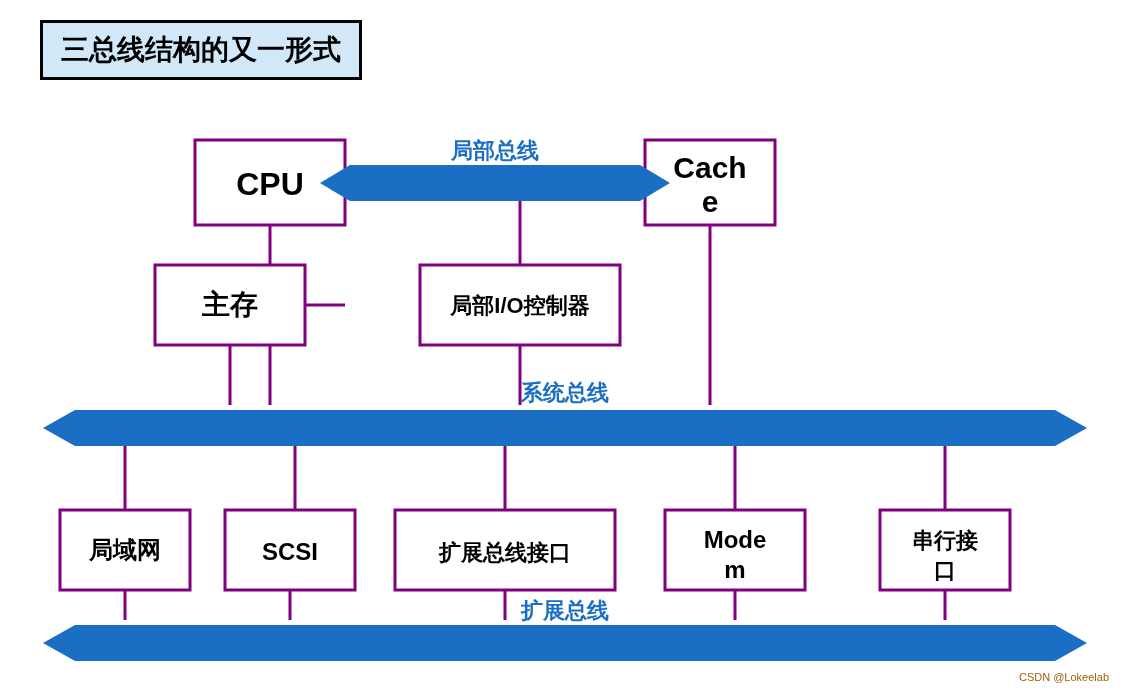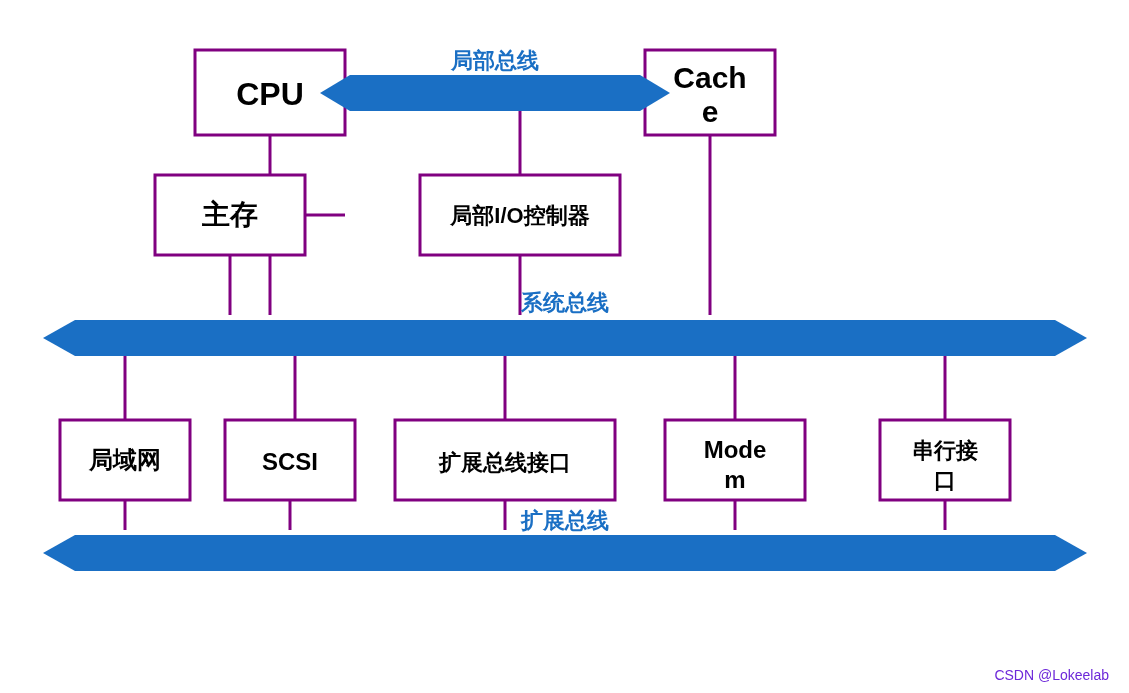--- a/index.html
+++ b/index.html
@@ -29,30 +29,33 @@
       font-weight: bold;
       color: #000;
       margin-bottom: 30px;
       margin-left: 20px;
     }
 
     .watermark {
       position: absolute;
       bottom: 10px;
       right: 20px;
-      font-size: 14px;
-      color: #6d28d9;
+      font-size: 11px;
+      color: #a16207;
     }
   </style>
 </head>
 <body>
 
 <div class="main-container">
 
   
+  <div class="title-box">
+    <span>三总线结构的又一形式</span>
+  </div>
 
   
   <svg width="1080" height="560" viewBox="0 0 1080 560" style="display:block; margin: 0 auto; overflow: visible;">
 
     <rect x="170" y="30" width="150" height="85" fill="white" stroke="#800080" stroke-width="3"></rect>
     <text x="245" y="85" text-anchor="middle" font-size="32" font-weight="bold" font-family="SimHei,Microsoft YaHei,sans-serif">CPU</text>
 
     <rect x="620" y="30" width="130" height="85" fill="white" stroke="#800080" stroke-width="3"></rect>
     <text x="685" y="68" text-anchor="middle" font-size="30" font-weight="bold" font-family="SimHei,Microsoft YaHei,sans-serif">Cach</text>
     <text x="685" y="102" text-anchor="middle" font-size="30" font-weight="bold" font-family="SimHei,Microsoft YaHei,sans-serif">e</text>

